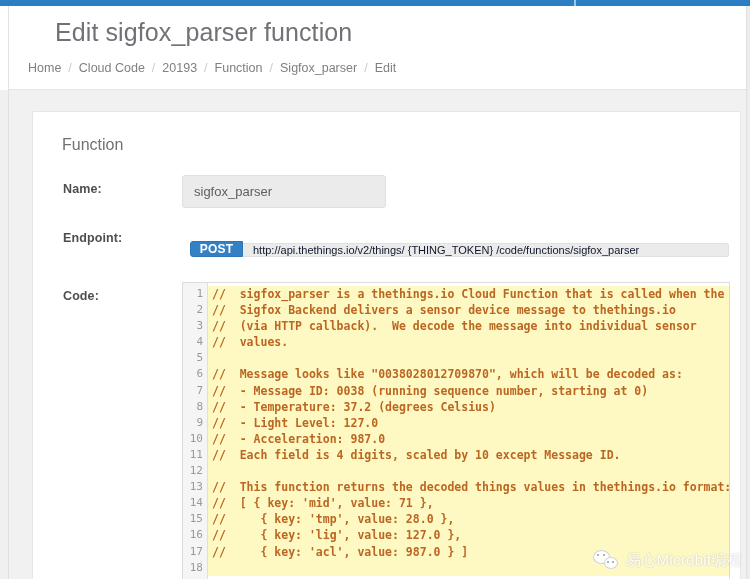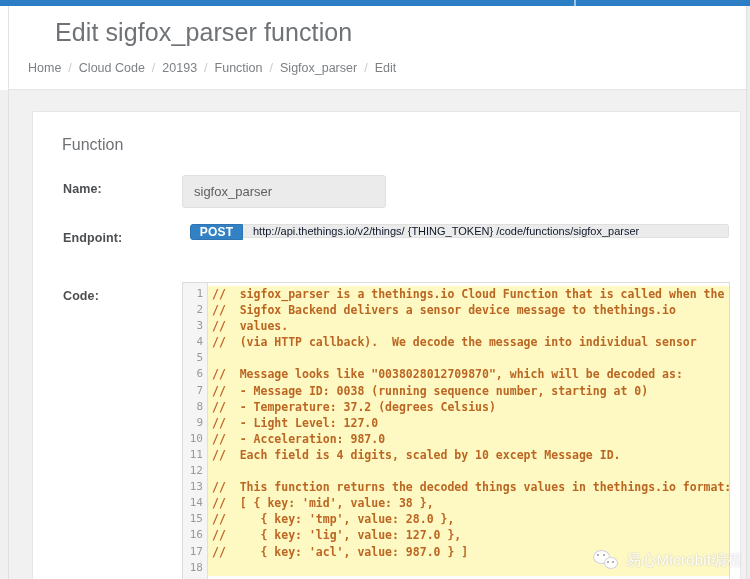--- a/index.html
+++ b/index.html
@@ -156,21 +156,21 @@
     padding: 0 11px;
     line-height: 31px;
   }
 
   
   .endpoint-group {
     position: absolute;
     left: 149px;
     top: 0px;
     display: flex;
-    align-items: flex-start;
+    align-items: flex-end;
     height: 33px;
     padding-left: 8px;
   }
   .endpoint-verb {
     width: 53px;
     background: #3281c4;
     border: 1px solid #2e76b3;
     border-radius: 3px 0 0 3px;
     color: #ffffff;
     font-size: 12px;
@@ -360,32 +360,32 @@
             <div>13</div>
             <div>14</div>
             <div>15</div>
             <div>16</div>
             <div>17</div>
             <div>18</div>
           </div>
         <div class="code-body" id="code-body">
             <div class="code-line">//  sigfox_parser is a thethings.io Cloud Function that is called when the</div>
             <div class="code-line">//  Sigfox Backend delivers a sensor device message to thethings.io</div>
+            <div class="code-line">//  (via HTTP callback).  We decode the message into individual sensor</div>
             <div class="code-line">//  values.</div>
-            <div class="code-line">//  (via HTTP callback).  We decode the message into individual sensor</div>
             <div class="code-line blank"> </div>
             <div class="code-line">//  Message looks like "0038028012709870", which will be decoded as:</div>
             <div class="code-line">//  - Message ID: 0038 (running sequence number, starting at 0)</div>
             <div class="code-line">//  - Temperature: 37.2 (degrees Celsius)</div>
             <div class="code-line">//  - Light Level: 127.0</div>
             <div class="code-line">//  - Acceleration: 987.0</div>
             <div class="code-line">//  Each field is 4 digits, scaled by 10 except Message ID.</div>
             <div class="code-line blank"> </div>
             <div class="code-line">//  This function returns the decoded things values in thethings.io format:</div>
-            <div class="code-line">//  [ { key: 'mid', value: 38 },</div>
+            <div class="code-line">//  [ { key: 'mid', value: 71 },</div>
             <div class="code-line">//     { key: 'tmp', value: 28.0 },</div>
             <div class="code-line">//     { key: 'lig', value: 127.0 },</div>
             <div class="code-line">//     { key: 'acl', value: 987.0 } ]</div>
             <div class="code-line blank"> </div>
           </div>
       </div>
     </div>
 
   </div>
 </div>

